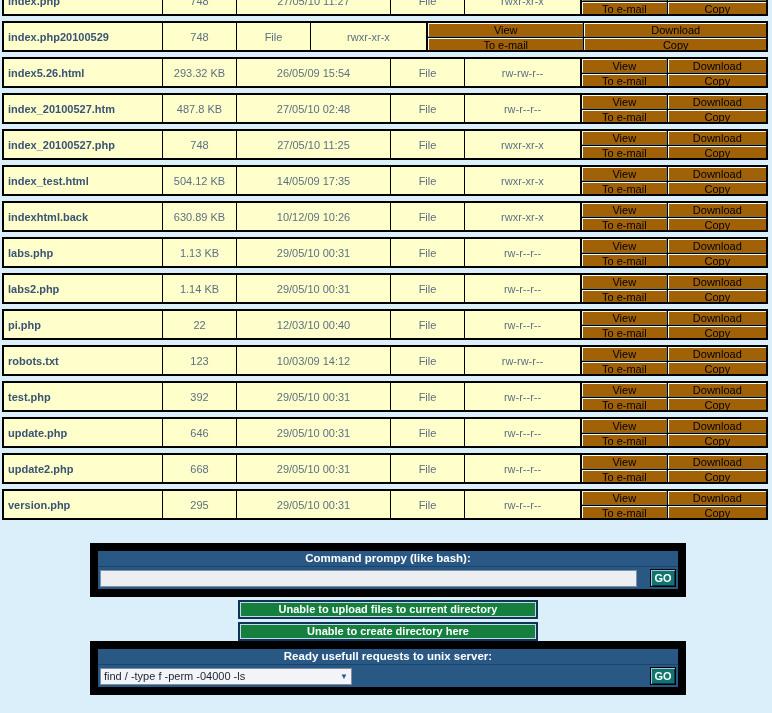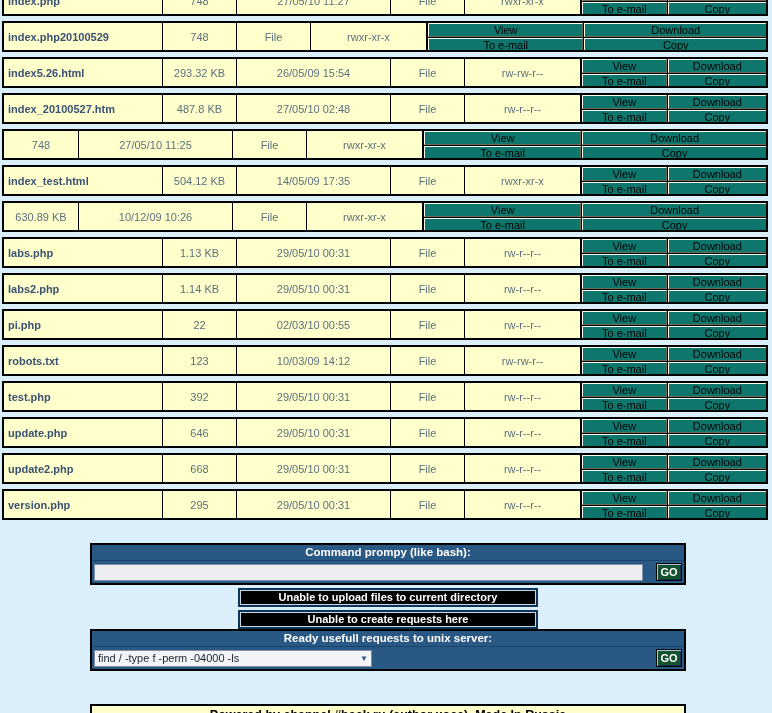--- a/index.html
+++ b/index.html
@@ -40,34 +40,34 @@
     width:100%; height:100%;
     display:grid;
     grid-template-columns:46% 54%;
     grid-template-rows:1fr 1fr;
     gap:1px;
     background:#000;
     border-left:1px solid #000;
   }
   .act-btn {
     display:flex; align-items:center; justify-content:center;
-    background:#0f766e;
+    background:#a16207;
     color:#000;
     border-top:1px solid #FFFDF2;
     border-left:1px solid #FFFDF2;
     border-right:1px solid #6E6C52;
     border-bottom:1px solid #6E6C52;
     cursor:pointer;
     font-size:11px;
   }
 
   
   .panel {
     margin-left:90px; width:596px;
-    border:2px solid #000000;
+    border:8px solid #000000;
     background:#2A5884;
   }
   .panel.cmd { margin-top:23px; }
   .panel.req { margin-top:0; }
   .panel-header {
     height:16px; line-height:15px;
     text-align:center;
     color:#FFF; font-weight:bold; font-size:11.5px;
     background:#2A5884;
     border-bottom:1px solid #17456E;
@@ -81,38 +81,38 @@
     flex:1; height:17px;
     background:#ECEEF2;
     border:1px solid #7F93A8;
     margin-right:13px;
     font-family:"Liberation Sans", sans-serif;
     font-size:11px; color:#222;
     padding:0 2px;
   }
   .go-btn {
     width:26px; height:18px;
-    background:#14532d; color:#FFF;
+    background:#0f766e; color:#FFF;
     font-weight:bold; font-size:11px;
     text-align:center; line-height:16px;
     border:1px solid #000;
     box-shadow:inset 1px 1px 0 #A9C3D9, inset -1px -1px 0 #10304F;
     cursor:pointer;
   }
   .notice {
     width:300px; margin:3px auto 0 238px;
-    background:#000000;
+    background:#15803d;
     border:2px solid #0E3458;
     box-shadow:inset 0 0 0 1px #C4D8E8;
     color:#FFF; font-weight:bold; font-size:11px;
     text-align:center;
     padding:1px 0 2px 0;
   }
   .select-box {
-    width:278px; height:17px;
+    width:252px; height:17px;
     background:#F2F4F8;
     border:1px solid #808EA0;
     display:flex; align-items:center;
     padding:0 2px 0 3px;
     color:#1A2430; font-size:11px;
     cursor:pointer;
     margin-right:0;
   }
   .select-box .sel-text { flex:1; overflow:hidden; white-space:nowrap; }
   .select-box .arrow { color:#2A5884; font-size:8px; padding-right:1px; }
@@ -199,20 +199,23 @@
       <div class="btn-grid">
         <div class="act-btn">View</div>
         <div class="act-btn">Download</div>
         <div class="act-btn">To e-mail</div>
         <div class="act-btn">Copy</div>
       </div>
     </div>
   </div>
 
   <div class="file-row">
+    <div class="cell name">
+      <span class="file-link">index_20100527.php</span>
+    </div>
     <div class="cell size">748</div>
     <div class="cell date">27/05/10 11:25</div>
     <div class="cell type">File</div>
     <div class="cell perm">rwxr-xr-x</div>
     <div class="cell actions">
       <div class="btn-grid">
         <div class="act-btn">View</div>
         <div class="act-btn">Download</div>
         <div class="act-btn">To e-mail</div>
         <div class="act-btn">Copy</div>
@@ -232,20 +235,23 @@
       <div class="btn-grid">
         <div class="act-btn">View</div>
         <div class="act-btn">Download</div>
         <div class="act-btn">To e-mail</div>
         <div class="act-btn">Copy</div>
       </div>
     </div>
   </div>
 
   <div class="file-row">
+    <div class="cell name">
+      <span class="file-link">indexhtml.back</span>
+    </div>
     <div class="cell size">630.89 KB</div>
     <div class="cell date">10/12/09 10:26</div>
     <div class="cell type">File</div>
     <div class="cell perm">rwxr-xr-x</div>
     <div class="cell actions">
       <div class="btn-grid">
         <div class="act-btn">View</div>
         <div class="act-btn">Download</div>
         <div class="act-btn">To e-mail</div>
         <div class="act-btn">Copy</div>
@@ -287,21 +293,21 @@
         <div class="act-btn">Copy</div>
       </div>
     </div>
   </div>
 
   <div class="file-row">
     <div class="cell name">
       <span class="file-link">pi.php</span>
     </div>
     <div class="cell size">22</div>
-    <div class="cell date">02/03/10 00:55</div>
+    <div class="cell date">12/03/10 00:40</div>
     <div class="cell type">File</div>
     <div class="cell perm">rw-r--r--</div>
     <div class="cell actions">
       <div class="btn-grid">
         <div class="act-btn">View</div>
         <div class="act-btn">Download</div>
         <div class="act-btn">To e-mail</div>
         <div class="act-btn">Copy</div>
       </div>
     </div>
@@ -400,21 +406,21 @@
 
   <div class="panel cmd">
     <div class="panel-header">Command prompy (like bash):</div>
     <div class="panel-row">
       <input class="cmd-input" type="text" value="" style="">
       <div class="go-btn">GO</div>
     </div>
   </div>
 
   <div class="notice">Unable to upload files to current directory</div>
-  <div class="notice">Unable to create requests here</div>
+  <div class="notice">Unable to create directory here</div>
 
   <div class="panel req">
     <div class="panel-header">Ready usefull requests to unix server:</div>
     <div class="panel-row">
       <div class="select-box">
         <span class="sel-text">find / -type f -perm -04000 -ls</span>
         <span class="arrow">▼</span>
       </div>
       <div class="req-spacer"></div>
       <div class="go-btn">GO</div>

